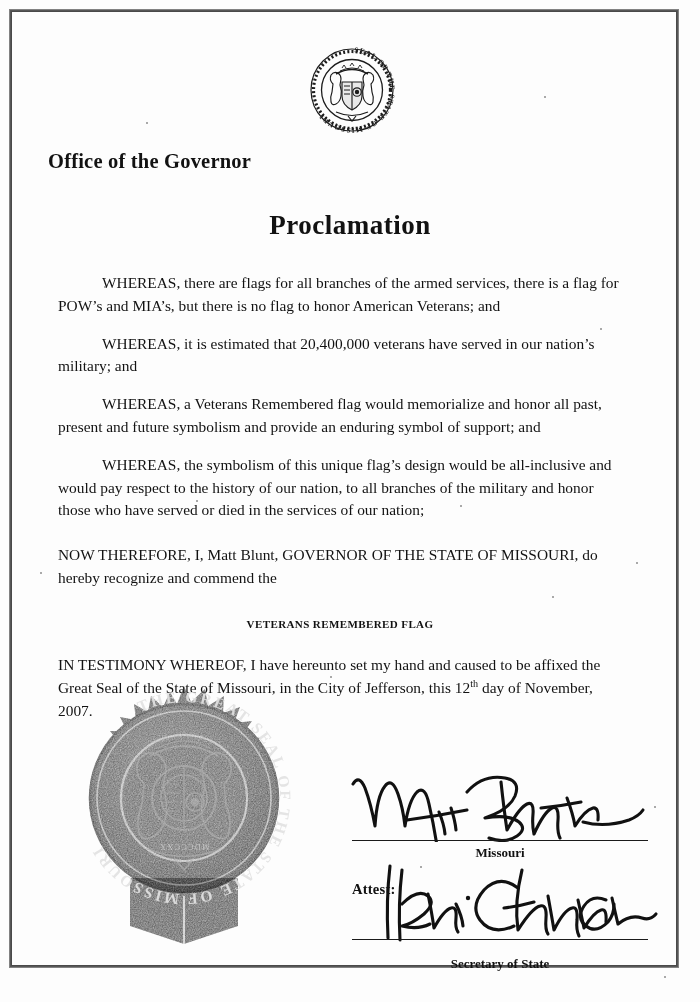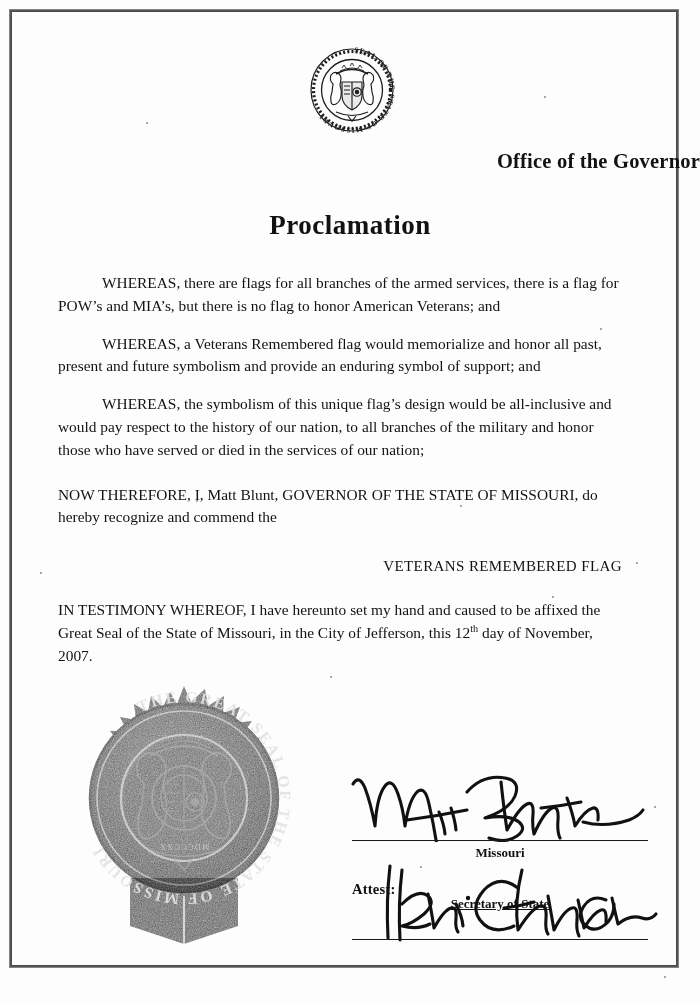--- a/index.html
+++ b/index.html
@@ -42,24 +42,25 @@
     left: 300px;
     top: 38px;
     width: 104px;
     height: 104px;
   }
 
   
   .hd-office {
     position: absolute;
     left: 0; right: 0;
-    text-align: right;
+    text-align: left;
     font-weight: bold;
     font-size: 20.5px;
     letter-spacing: .2px;
+    padding-left: 48px;
   }
   .hd-office.l1 { top: 150px; }
   .hd-office.l2 { top: 177px; }
 
   #proclamation {
     position: absolute;
     left: 0; right: 0;
     top: 210px;
     text-align: center;
     font-weight: bold;
@@ -78,23 +79,23 @@
     text-align: left;
   }
   #body p {
     margin: 0 0 15px 0;
   }
   #body p.indent { text-indent: 44px; }
   #body p.flush  { text-indent: 0; }
 
   .flag-heading {
     margin: 26px 0 22px 0 !important;
-    text-align: right;
-    font-weight: normal;
-    font-size: 15px;
+    text-align: center;
+    font-weight: bold;
+    font-size: 11px;
     letter-spacing: .4px;
     text-indent: 0 !important;
   }
   sup.ord {
     font-size: .66em;
     vertical-align: super;
     line-height: 0;
     text-align: center;
   }
 
@@ -175,20 +176,21 @@
         <path d="M48 78 l4 5 l4 -5" stroke-width="1.2"></path>
       </g>
     </svg>
   </div>
 
   <div class="hd-office l1">Office of the Governor</div>
   <div id="proclamation">Proclamation</div>
 
   <div id="body">
     <p class="indent">WHEREAS, there are flags for all branches of the armed services, there is a flag for POW’s and MIA’s, but there is no flag to honor American Veterans; and</p>
+    <p class="indent">WHEREAS, it is estimated that 20,400,000 veterans have served in our nation’s military; and</p>
     <p class="indent">WHEREAS, a Veterans Remembered flag would memorialize and honor all past, present and future symbolism and provide an enduring symbol of support; and</p>
     <p class="indent">WHEREAS, the symbolism of this unique flag’s design would be all-inclusive and would pay respect to the history of our nation, to all branches of the military and honor those who have served or died in the services of our nation;</p>
     <p class="flush" style="margin-top:22px">NOW THEREFORE, I, Matt Blunt, GOVERNOR OF THE STATE OF MISSOURI, do hereby recognize and commend the</p>
     <p class="flag-heading">VETERANS REMEMBERED FLAG</p>
     <p class="flush"><span>IN TESTIMONY WHEREOF, I have hereunto set my hand and caused to be affixed the Great Seal of the State of Missouri, in the City of Jefferson, this </span><span>12</span><sup class="ord">th</sup><span> day of November, 2007.</span></p>
   </div>
 
   <div id="great-seal">
     <svg viewBox="0 0 252 274" width="252" height="274" aria-hidden="true">
       <defs>
@@ -292,21 +294,21 @@
           <path d="M150 6 q-8 32 -4 60 q14 -22 22 -24 q7 -2 6 12 q-1 12 2 16"></path>
           <path d="M132 44 q16 -2 30 -6"></path>
           <path d="M176 32 q4 22 6 34 q10 -20 18 -22 q6 -2 5 12 q-1 10 2 16"></path>
           <path d="M206 36 q4 18 6 28 q10 -16 17 -18 q6 -2 5 12"></path>
           <path d="M234 36 q-14 -6 -22 6 q-8 12 2 20 q10 8 22 -4 q6 -7 6 -18"></path>
           <path d="M240 34 q4 18 6 26 q12 -10 24 -6 q8 3 14 -4"></path>
         </g>
       </svg>
     </div>
     <div class="sig-line" style="left:352px; top:939px; width:296px;"></div>
-    <div class="sig-caption" style="left:352px; top:896px; width:296px;text-decoration:underline;">Secretary of State</div>
+    <div class="sig-caption" style="left:352px; top:956px; width:296px;">Secretary of State</div>
   </div>
 
   <div class="speck" style="left:146px; top:122px; width:2px; height:2px;"></div>
   <div class="speck" style="left:544px; top:96px;  width:2px; height:2px;"></div>
   <div class="speck" style="left:104px; top:286px; width:2px; height:2px;"></div>
   <div class="speck" style="left:600px; top:328px; width:2px; height:2px;"></div>
   <div class="speck" style="left:196px; top:500px; width:2px; height:2px;"></div>
   <div class="speck" style="left:460px; top:505px; width:2px; height:2px;"></div>
   <div class="speck" style="left:636px; top:562px; width:2px; height:2px;"></div>
   <div class="speck" style="left:40px;  top:572px; width:2px; height:2px;"></div>

